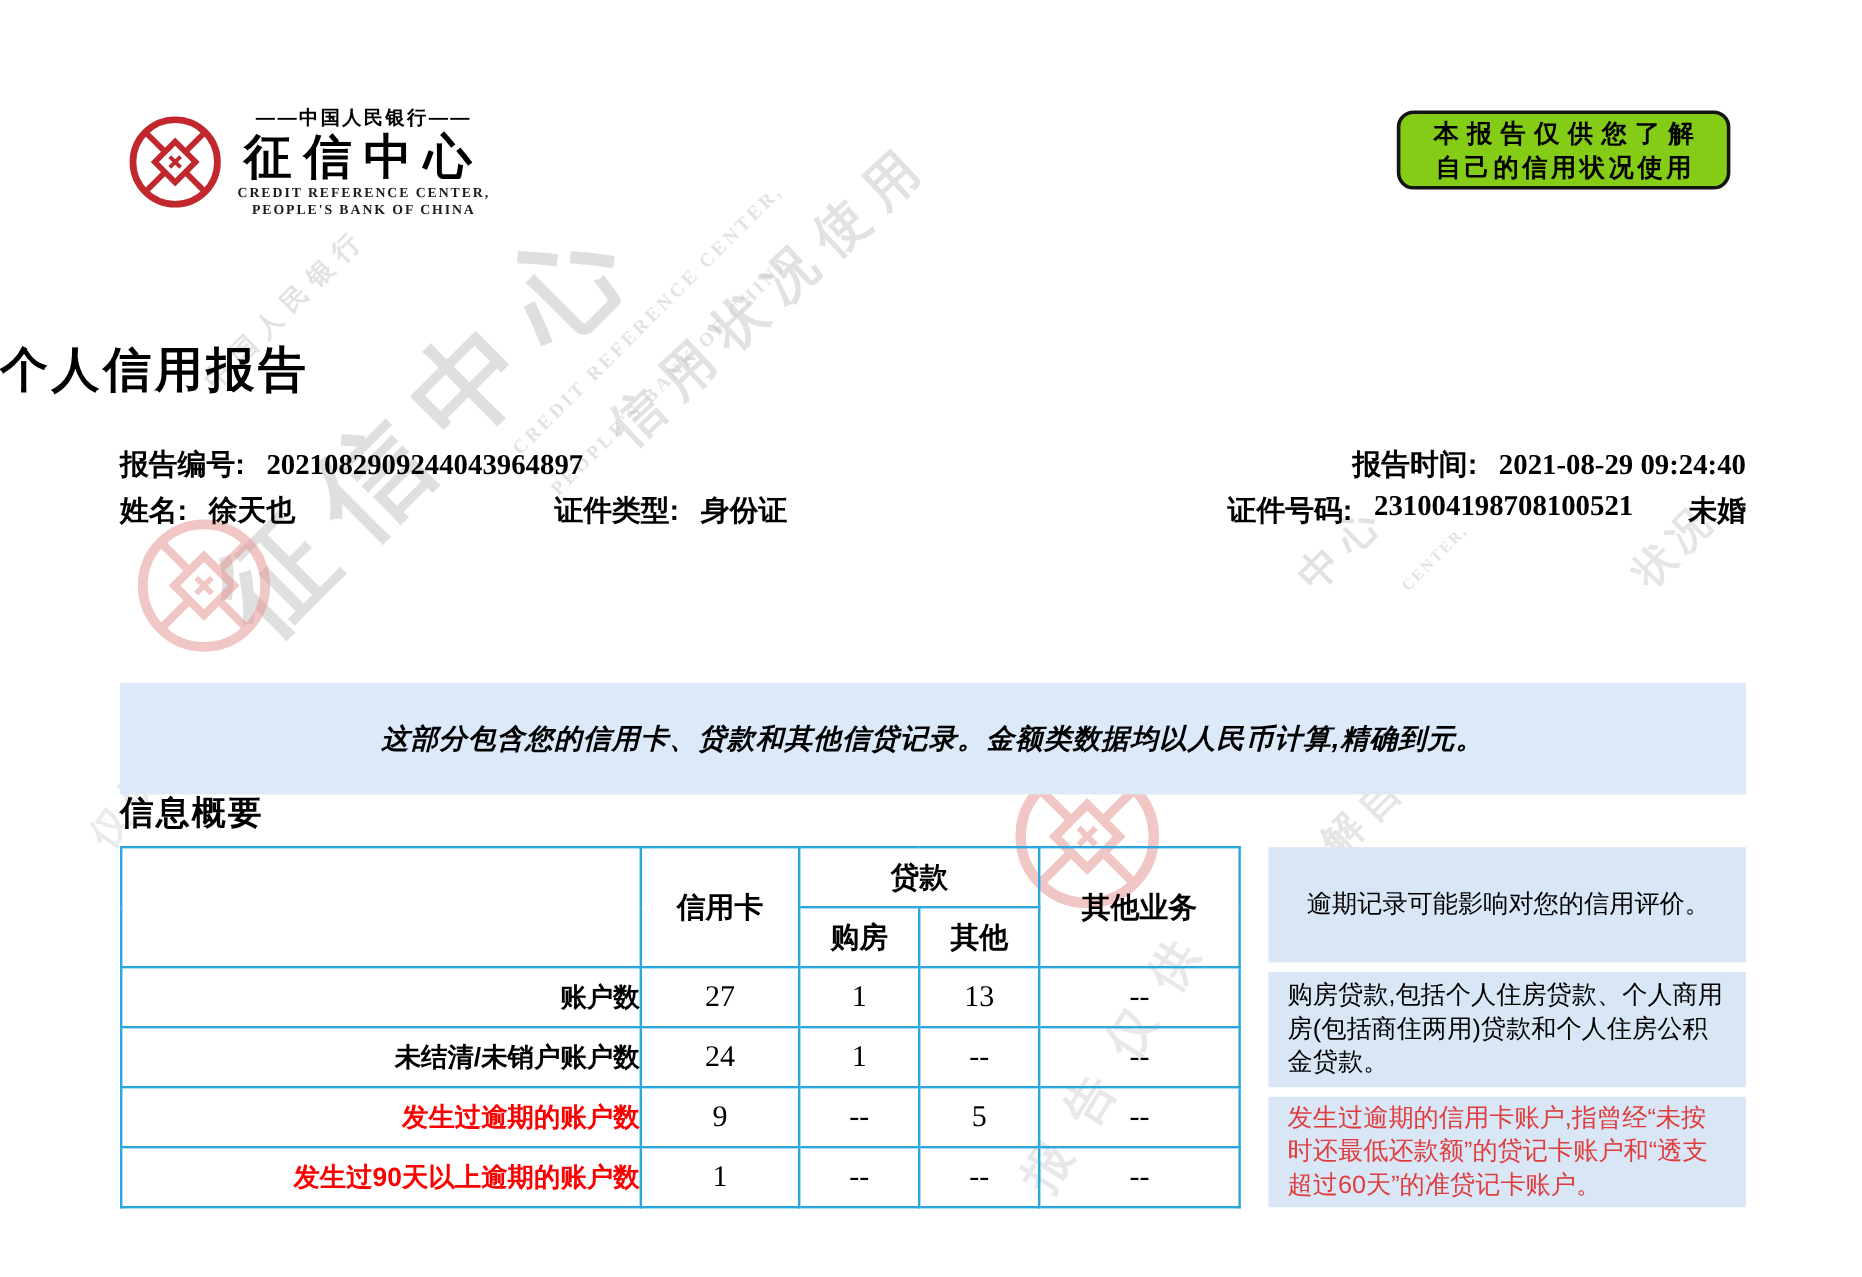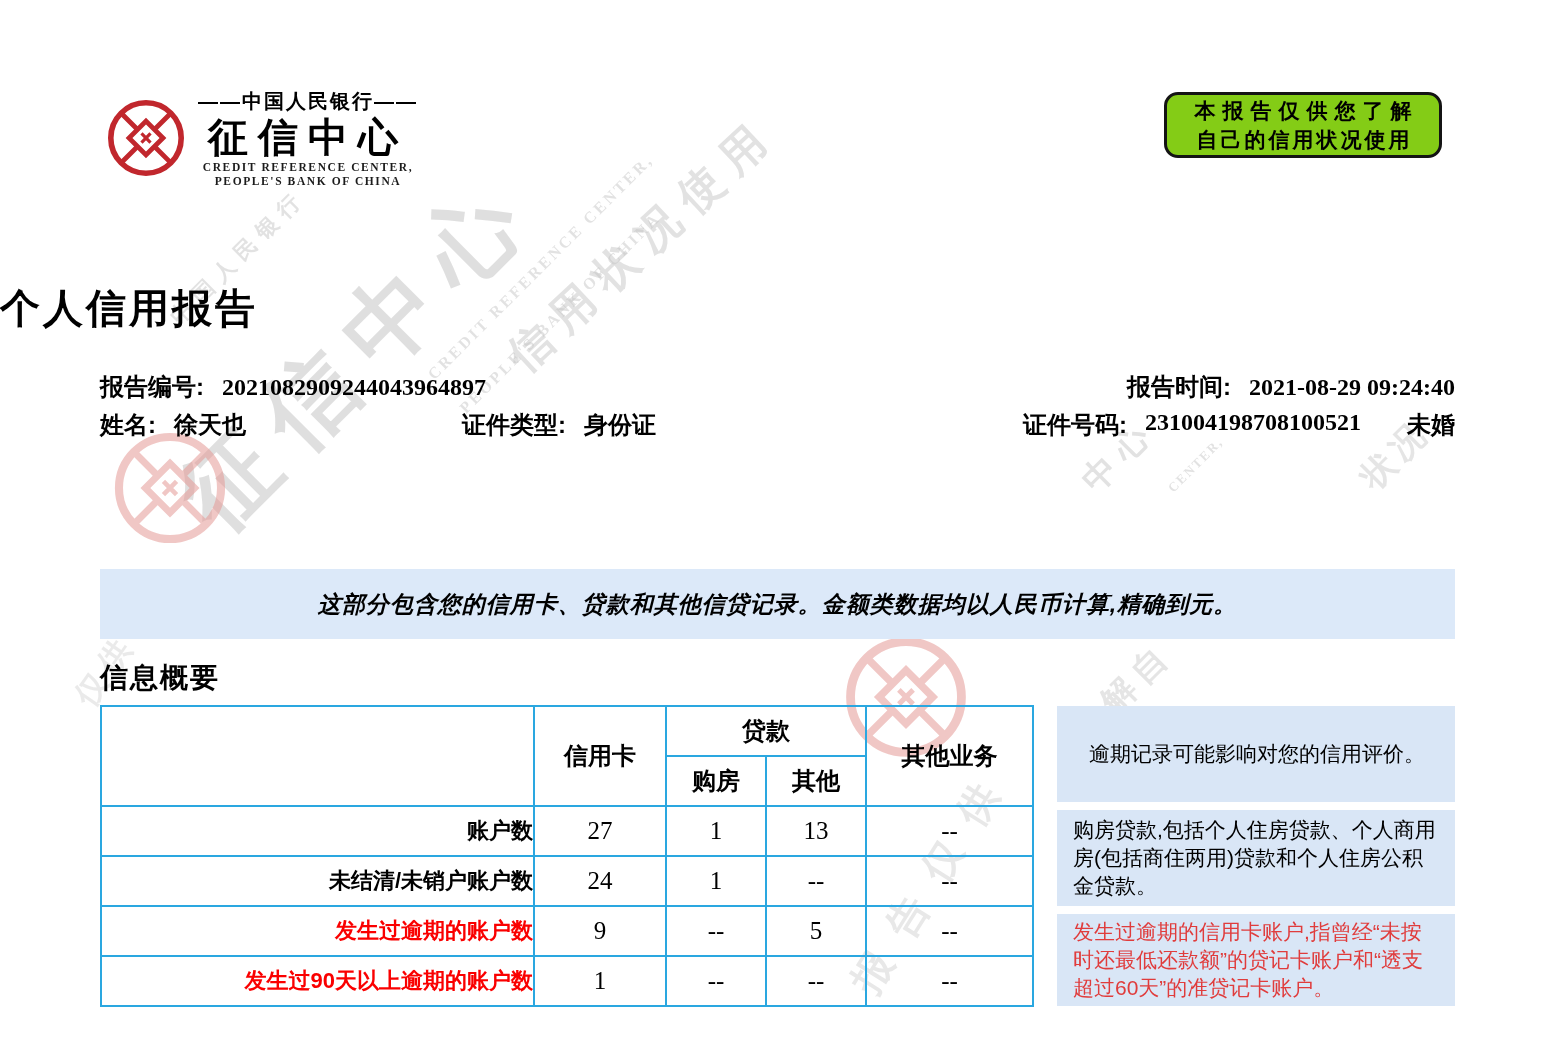--- a/index.html
+++ b/index.html
@@ -22,21 +22,21 @@
   .wm-seal{position:absolute;z-index:0;color:#e59a96;opacity:.55;pointer-events:none;}
   .seal-a{left:112px;top:430px;width:116px;height:116px;}
   .seal-b{left:843px;top:634px;width:126px;height:126px;}
 
   
   .ct{position:absolute;z-index:1;}
 
   .logo-row{left:106px;top:88px;display:flex;align-items:center;gap:12px;}
   .logo-seal-svg{width:80px;height:80px;color:#c1272d;display:block;}
   .logo-text{text-align:center;}
-  .logo-bank{font-size:20px;font-weight:bold;letter-spacing:2px;}
+  .logo-bank{font-size:16px;font-weight:bold;letter-spacing:2px;}
   .logo-center{font-size:40px;font-weight:bold;letter-spacing:10px;line-height:1.12;}
   .logo-en{font-family:"Liberation Serif","DejaVu Serif",serif;font-size:11.5px;font-weight:bold;letter-spacing:1.6px;color:#1c1c1c;line-height:1.25;}
 
   .notice-box{left:1164px;top:92px;width:278px;height:66px;border:3px solid #141414;border-radius:14px;
               display:flex;flex-direction:column;justify-content:center;align-items:center;gap:1px;background:#84cc16;box-sizing:border-box;}
   .notice-l1{font-size:21px;font-weight:bold;letter-spacing:7px;text-indent:7px;}
   .notice-l2{font-size:21px;font-weight:bold;letter-spacing:3px;text-indent:3px;}
 
   .title{left:0;right:0;top:281px;text-align:left;font-size:40px;font-weight:bold;letter-spacing:3px;}
 
@@ -44,21 +44,21 @@
   .info1{left:100px;right:97px;top:371px;display:flex;justify-content:space-between;font-size:24px;font-weight:bold;}
   .info2{left:100px;right:97px;top:409px;height:32px;font-size:24px;font-weight:bold;}
   .fld-name{position:absolute;left:0;top:0;}
   .fld-idtype{position:absolute;left:362px;top:0;}
   .fld-idno{position:absolute;right:0;top:0;display:flex;}
   .val-gap{margin-left:18px;}
   .marital{margin-left:46px;}
 
   .banner{left:100px;top:487px;width:1355px;height:79px;background:#4a80c5;display:flex;align-items:center;justify-content:center;}
   .banner-title{color:#ffffff;font-size:30px;font-weight:600;letter-spacing:2px;}
-  .band{left:100px;top:569px;width:1355px;height:70px;background:#dce9f9;display:flex;align-items:center;justify-content:center;}
+  .band{left:100px;top:569px;width:1355px;height:93px;background:#dce9f9;display:flex;align-items:center;justify-content:center;}
   .band-text{font-size:23px;font-weight:bold;font-style:italic;letter-spacing:1px;}
 
   .summary-heading{left:100px;top:659px;font-size:28px;font-weight:bold;color:#000000;letter-spacing:2px;}
 
   table.summary{left:100px;top:705px;border-collapse:collapse;table-layout:fixed;background:transparent;}
   table.summary td,table.summary th{border:2px solid #2aa7e0;padding:0;background:transparent;}
   table.summary th{font-size:24px;font-weight:bold;text-align:center;}
   td.lbl{font-size:22px;font-weight:bold;text-align:right;padding-left:14px;}
   td.val{font-family:"Liberation Serif","DejaVu Serif",serif;font-size:25px;font-weight:400;text-align:center;}
   tr.row-red td.lbl{color:#fa0000;}

